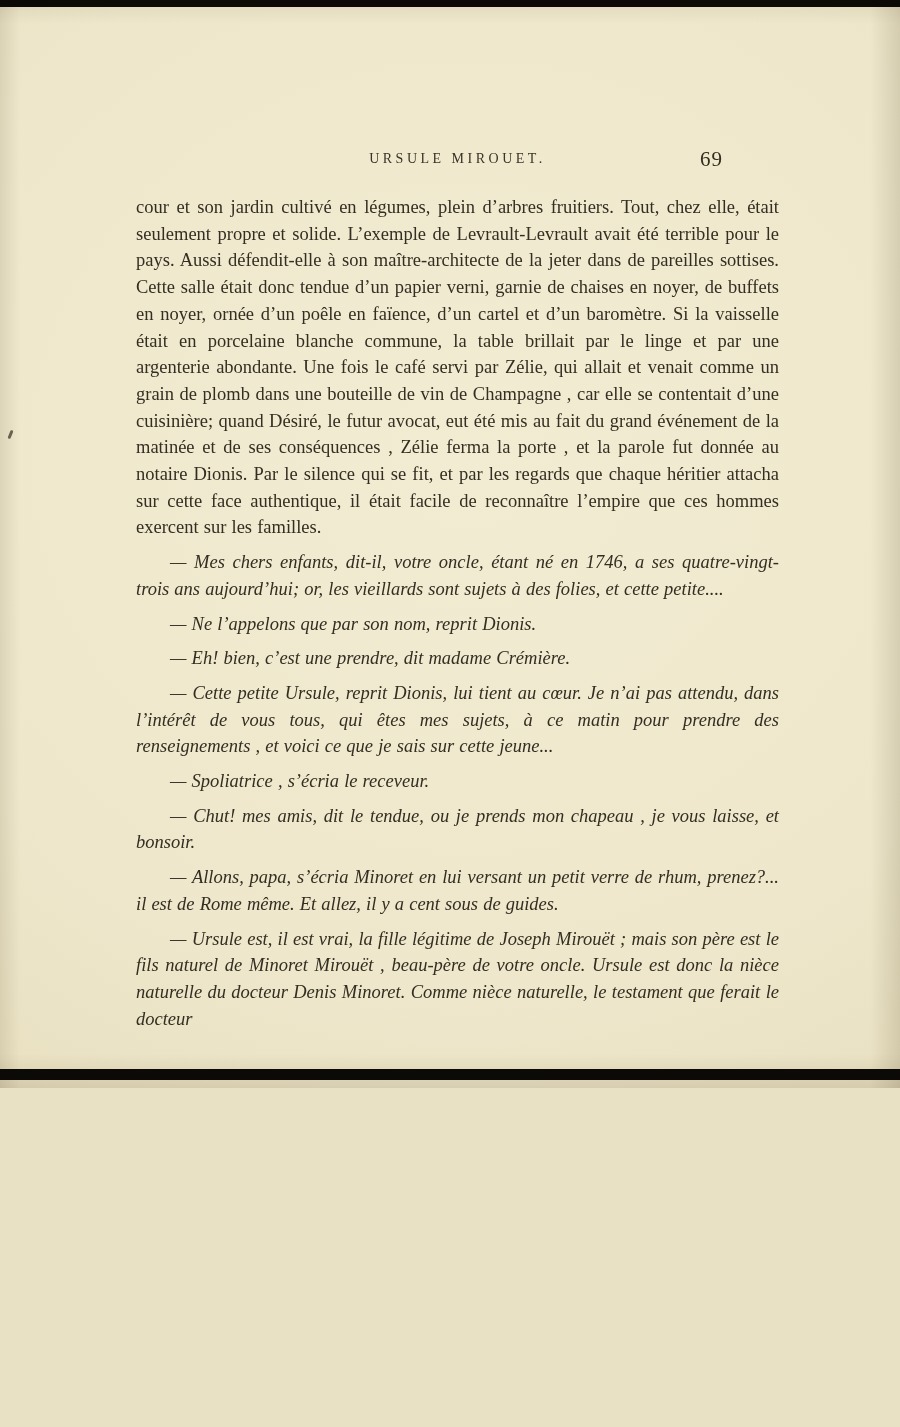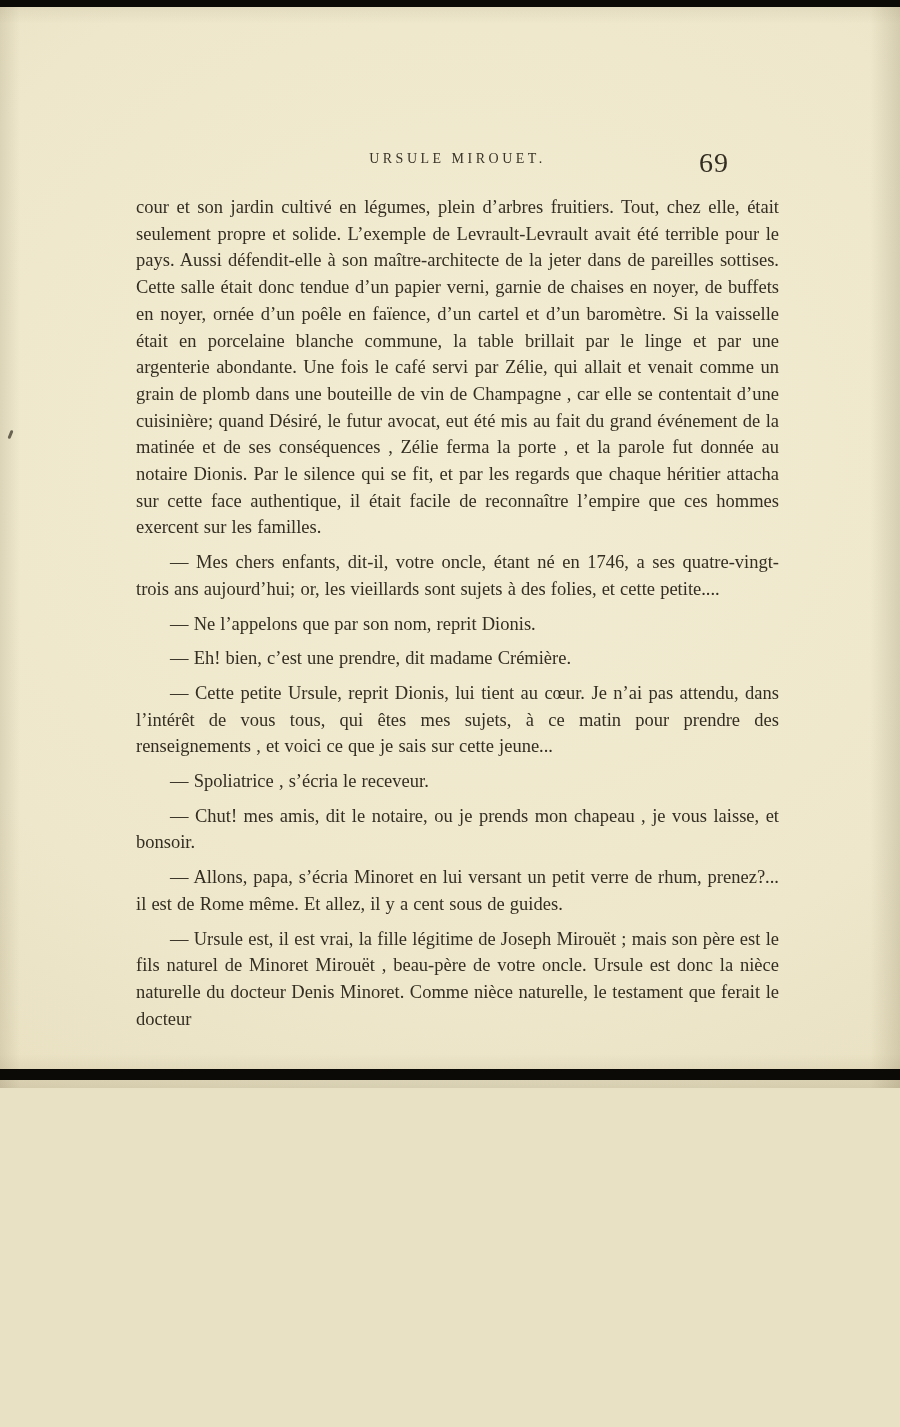--- a/index.html
+++ b/index.html
@@ -54,43 +54,44 @@
   }
   .running-head {
     display: block;
     text-align: center;
     font-size: 14px;
     letter-spacing: 3.5px;
     color: #3a3427;
   }
   .page-number {
     position: absolute;
-    right: 58px;
+    right: 64px;
     top: -4px;
-    font-size: 28px;
+    font-size: 21px;
     letter-spacing: 1px;
     color: #342e22;
   }
   .text-block {
     position: absolute;
     top: 186px;
     left: 128px;
     width: 659px;
     font-size: 18.5px;
     line-height: 26.7px;
     text-align: justify;
     word-spacing: 0.5px;
   }
   .text-block p {
     margin: 8px;
     hyphens: auto;
     -webkit-hyphens: auto;
   }
   .text-block p.dialogue {
     text-indent: 34px;
+    font-style: italic;
   }
 </style>
 </head>
 <body>
 
 <div class="scan">
 
   <div class="scan-bar top"></div>
   <div class="scan-bar bottom"></div>
   <div class="scan-speck"></div>
@@ -100,18 +101,18 @@
     <span class="page-number">69</span>
   </div>
 
   <div class="text-block">
     <p>cour et son jardin cultivé en légumes, plein d’arbres fruitiers. Tout, chez elle, était seulement propre et solide. L’exemple de Levrault-Levrault avait été terrible pour le pays. Aussi défendit-elle à son maître-architecte de la jeter dans de pareilles sottises. Cette salle était donc tendue d’un papier verni, garnie de chaises en noyer, de buffets en noyer, ornée d’un poêle en faïence, d’un cartel et d’un baromètre. Si la vaisselle était en porcelaine blanche commune, la table brillait par le linge et par une argenterie abondante. Une fois le café servi par Zélie, qui allait et venait comme un grain de plomb dans une bouteille de vin de Champagne , car elle se contentait d’une cuisinière; quand Désiré, le futur avocat, eut été mis au fait du grand événement de la matinée et de ses conséquences , Zélie ferma la porte , et la parole fut donnée au notaire Dionis. Par le silence qui se fit, et par les regards que chaque héritier attacha sur cette face authentique, il était facile de reconnaître l’empire que ces hommes exercent sur les familles.</p>
     <p class="dialogue">— Mes chers enfants, dit-il, votre oncle, étant né en 1746, a ses quatre-vingt-trois ans aujourd’hui; or, les vieillards sont sujets à des folies, et cette petite....</p>
     <p class="dialogue">— Ne l’appelons que par son nom, reprit Dionis.</p>
     <p class="dialogue">— Eh! bien, c’est une prendre, dit madame Crémière.</p>
     <p class="dialogue">— Cette petite Ursule, reprit Dionis, lui tient au cœur. Je n’ai pas attendu, dans l’intérêt de vous tous, qui êtes mes sujets, à ce matin pour prendre des renseignements , et voici ce que je sais sur cette jeune...</p>
     <p class="dialogue">— Spoliatrice , s’écria le receveur.</p>
-    <p class="dialogue">— Chut! mes amis, dit le notaire, ou je prends mon chapeau , je vous laisse, et bonsoir.</p>
+    <p class="dialogue">— Chut! mes amis, dit le tendue, ou je prends mon chapeau , je vous laisse, et bonsoir.</p>
     <p class="dialogue">— Allons, papa, s’écria Minoret en lui versant un petit verre de rhum, prenez?... il est de Rome même. Et allez, il y a cent sous de guides.</p>
     <p class="dialogue">— Ursule est, il est vrai, la fille légitime de Joseph Mirouët ; mais son père est le fils naturel de Minoret Mirouët , beau-père de votre oncle. Ursule est donc la nièce naturelle du docteur Denis Minoret. Comme nièce naturelle, le testament que ferait le docteur</p>
   </div>
 
 </div>
 
 </body></html>

